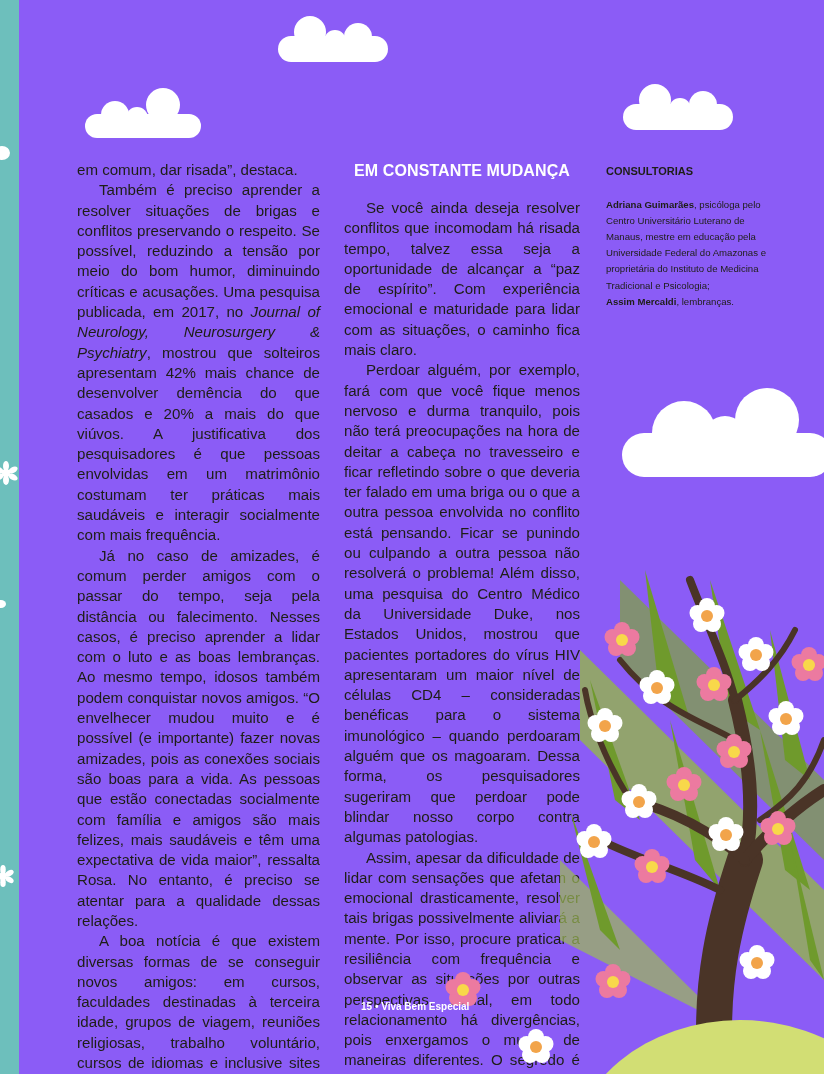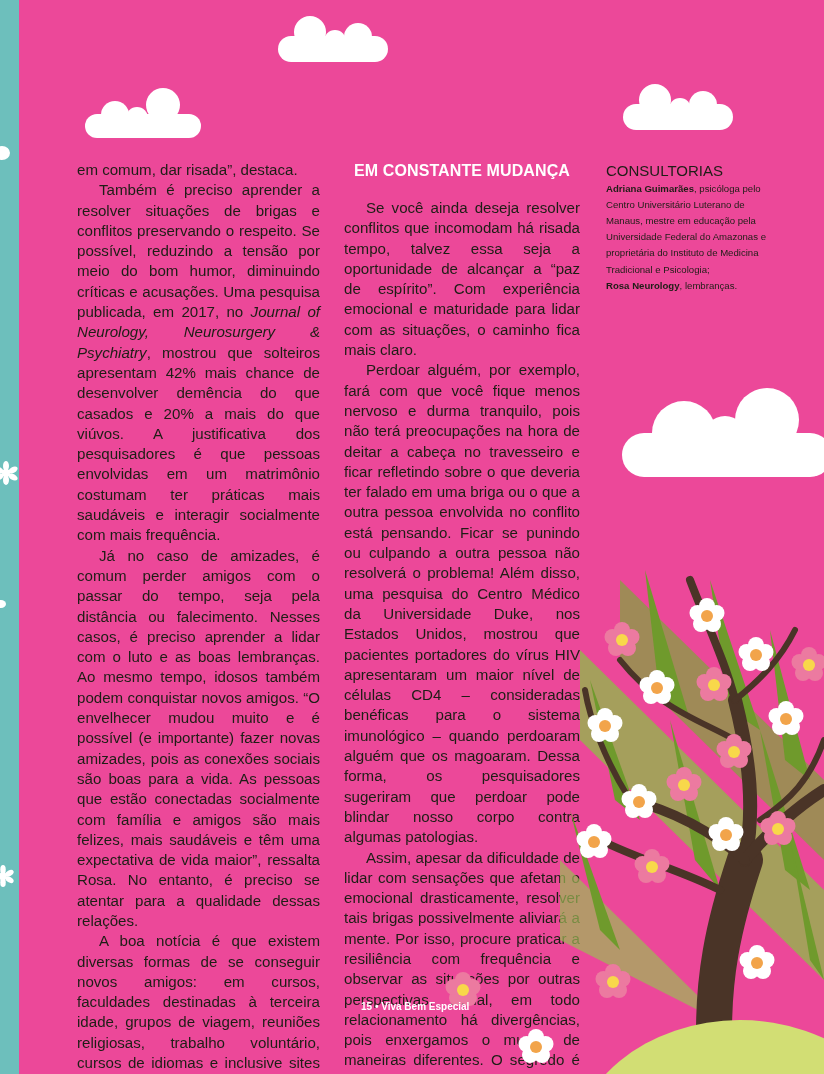--- a/index.html
+++ b/index.html
@@ -1,28 +1,28 @@
 <!DOCTYPE html>
 <html><head>
 <meta charset="utf-8">
 <style>
   html, body { margin:0; padding:0; }
   body { width:824px; height:1074px; overflow:hidden; background:#a8c05c; position:relative; font-family:"Liberation Sans", sans-serif; }
-  .page { position:absolute; inset:0; background:#ec4899; }
+  .page { position:absolute; inset:0; background:#8b5cf6; }
   .strip { position:absolute; left:0; top:0; width:19px; height:1074px; background:#6dbfbc; }
   .strip-dot { position:absolute; background:#fff; border-radius:50%; }
   .cloud { position:absolute; }
   .col { position:absolute; color:#1e1e16; font-size:15.1px; line-height:20.3px; text-align:justify; }
   .col p { margin:0; text-indent:22px; }
   .col p.noindent { text-indent:0; }
   #col1 { left:77px; top:160px; width:243px; }
   #col2 { left:344px; top:160px; width:236px; }
   .heading { color:#fff; font-weight:bold; font-size:16px; letter-spacing:0.1px; text-align:center; margin-bottom:16px; line-height:22px; }
   .sidebar { position:absolute; left:606px; top:163px; width:160px; font-size:9.6px; line-height:16.1px; color:#1e1e16; }
-  .sidebar .stitle { font-weight:normal; font-size:15px; margin-bottom:2px; }
+  .sidebar .stitle { font-weight:bold; font-size:11px; margin-bottom:18px; }
   .sidebar b { font-weight:bold;margin-top:25px; }
   .folio { position:absolute; left:361px; top:1001px; color:#fff; font-weight:bold; font-size:10px; }
   .art { position:absolute; left:560px; top:560px; width:264px; height:514px; }
 </style>
 </head>
 <body>
 
 <div class="page">
 
   <div class="strip">
@@ -95,21 +95,21 @@
   <div class="col" id="col2">
     <div class="heading">EM CONSTANTE MUDANÇA</div>
     <p>Se você ainda deseja resolver conflitos que incomodam há risada tempo, talvez essa seja a oportunidade de alcançar a “paz de espírito”. Com experiência emocional e maturidade para lidar com as situações, o caminho fica mais claro.</p>
     <p>Perdoar alguém, por exemplo, fará com que você fique menos nervoso e durma tranquilo, pois não terá preocupações na hora de deitar a cabeça no travesseiro e ficar refletindo sobre o que deveria ter falado em uma briga ou o que a outra pessoa envolvida no conflito está pensando. Ficar se punindo ou culpando a outra pessoa não resolverá o problema! Além disso, uma pesquisa do Centro Médico da Universidade Duke, nos Estados Unidos, mostrou que pacientes portadores do vírus HIV apresentaram um maior nível de células CD4 – consideradas benéficas para o sistema imunológico – quando perdoaram alguém que os magoaram. Dessa forma, os pesquisadores sugeriram que perdoar pode blindar nosso corpo contra algumas patologias.</p>
     <p>Assim, apesar da dificuldade de lidar com sensações que afetam o emocional drasticamente, resolver tais brigas possivelmente aliviará a mente. Por isso, procure praticar a resiliência com frequência e observar as situações por outras perspectivas. Afinal, em todo relacionamento há divergências, pois enxergamos o mundo de maneiras diferentes. O segredo é saber tolerar, compreender o outro e resolver atritos que possam surgir.</p>
   </div>
 
   <div class="sidebar">
     <div class="stitle">CONSULTORIAS</div>
     <div><b>Adriana Guimarães</b><span>, psicóloga pelo Centro Universitário Luterano de Manaus, mestre em educação pela Universidade Federal do Amazonas e proprietária do Instituto de Medicina Tradicional e Psicologia;</span></div>
-    <div><b>Rosa Neurology</b><span>, lembranças.</span></div>
+    <div><b>Assim Mercaldi</b><span>, lembranças.</span></div>
   </div>
 
   <svg class="art" viewBox="0 0 264 514">
     <defs>
       <clipPath id="artclip">
           <rect x="0" y="0" width="264" height="514"></rect>
         </clipPath>
     </defs>
     <g clip-path="url(#artclip)">
 

